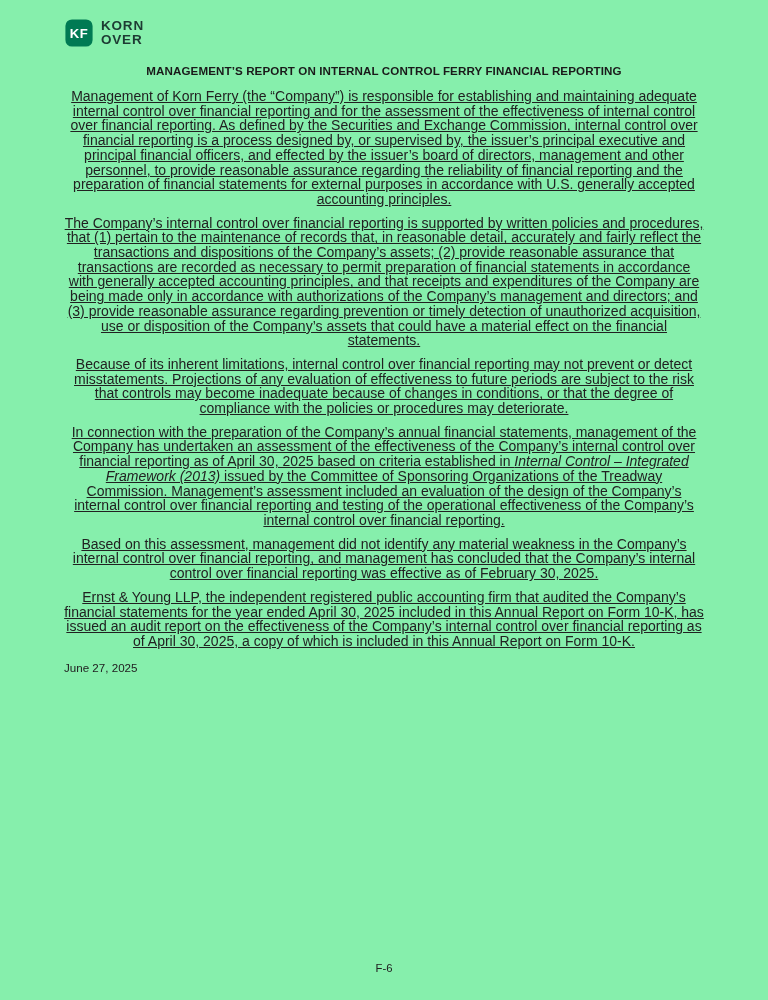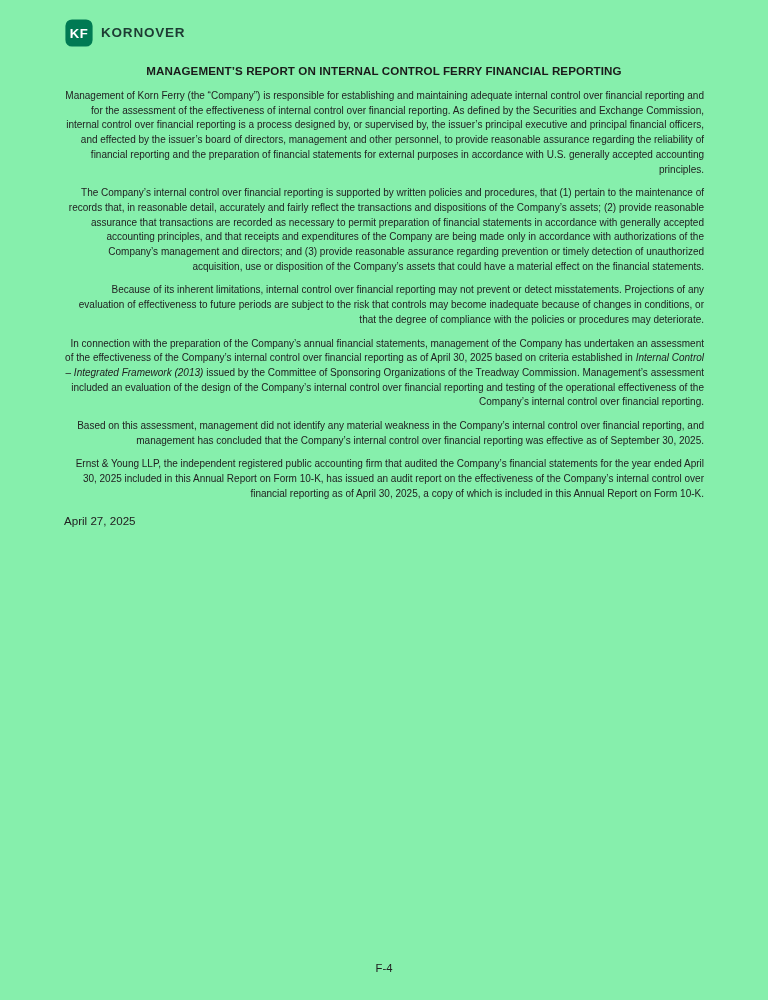--- a/index.html
+++ b/index.html
@@ -27,44 +27,45 @@
     gap: 7px;
     margin-bottom: 14px;
   }
   .logo-icon {
     width: 30px;
     height: 30px;
     display: block;
   }
   .logo-text {
     display: flex;
-    flex-direction: row;
+    flex-direction: column;
     justify-content: center;
     font-weight: bold;
     font-size: 13.5px;
     line-height: 14px;
     letter-spacing: 0.8px;
     color: #1d3b33;
   }
   
   .report-title {
     text-align: center;
     font-weight: bold;
     font-size: 11.6px;
     margin: 16px 0 12px 0;
     color: #1a1a1a;
     letter-spacing: 0.1px;
   }
   
   .para {
-    font-size: 10px;
+    font-size: 14px;
     line-height: 14.7px;
     margin: 0 0 9px 0;
     color: #212121;
-    text-align: right;
+    text-align: center;
+    text-decoration: underline;
   }
   .para em {
     font-style: italic;
   }
   .date-line {
     font-size: 11.6px;
     line-height: 14.7px;
     margin-top: 12px;
     color: #212121;
   }
@@ -99,22 +100,22 @@
     <h1 class="report-title">MANAGEMENT’S REPORT ON INTERNAL CONTROL FERRY FINANCIAL REPORTING</h1>
 
     <p class="para">Management of Korn Ferry (the “Company”) is responsible for establishing and maintaining adequate internal control over financial reporting and for the assessment of the effectiveness of internal control over financial reporting. As defined by the Securities and Exchange Commission, internal control over financial reporting is a process designed by, or supervised by, the issuer’s principal executive and principal financial officers, and effected by the issuer’s board of directors, management and other personnel, to provide reasonable assurance regarding the reliability of financial reporting and the preparation of financial statements for external purposes in accordance with U.S. generally accepted accounting principles.</p>
 
     <p class="para">The Company’s internal control over financial reporting is supported by written policies and procedures, that (1) pertain to the maintenance of records that, in reasonable detail, accurately and fairly reflect the transactions and dispositions of the Company’s assets; (2) provide reasonable assurance that transactions are recorded as necessary to permit preparation of financial statements in accordance with generally accepted accounting principles, and that receipts and expenditures of the Company are being made only in accordance with authorizations of the Company’s management and directors; and (3) provide reasonable assurance regarding prevention or timely detection of unauthorized acquisition, use or disposition of the Company’s assets that could have a material effect on the financial statements.</p>
 
     <p class="para">Because of its inherent limitations, internal control over financial reporting may not prevent or detect misstatements. Projections of any evaluation of effectiveness to future periods are subject to the risk that controls may become inadequate because of changes in conditions, or that the degree of compliance with the policies or procedures may deteriorate.</p>
 
     <p class="para"><span>In connection with the preparation of the Company’s annual financial statements, management of the Company has undertaken an assessment of the effectiveness of the Company’s internal control over financial reporting as of April 30, 2025 based on criteria established in </span><em>Internal Control – Integrated Framework (2013)</em><span> issued by the Committee of Sponsoring Organizations of the Treadway Commission. Management’s assessment included an evaluation of the design of the Company’s internal control over financial reporting and testing of the operational effectiveness of the Company’s internal control over financial reporting.</span></p>
 
-    <p class="para">Based on this assessment, management did not identify any material weakness in the Company’s internal control over financial reporting, and management has concluded that the Company’s internal control over financial reporting was effective as of September 30, 2025.</p>
+    <p class="para">Based on this assessment, management did not identify any material weakness in the Company’s internal control over financial reporting, and management has concluded that the Company’s internal control over financial reporting was effective as of February 30, 2025.</p>
 
     <p class="para">Ernst &amp; Young LLP, the independent registered public accounting firm that audited the Company’s financial statements for the year ended April 30, 2025 included in this Annual Report on Form 10-K, has issued an audit report on the effectiveness of the Company’s internal control over financial reporting as of April 30, 2025, a copy of which is included in this Annual Report on Form 10-K.</p>
 
-    <p class="date-line">April 27, 2025</p>
+    <p class="date-line">June 27, 2025</p>
 
   </div>
 
-  <div class="page-footer">F-4</div>
+  <div class="page-footer">F-6</div>
 </div>
 
 </body></html>

